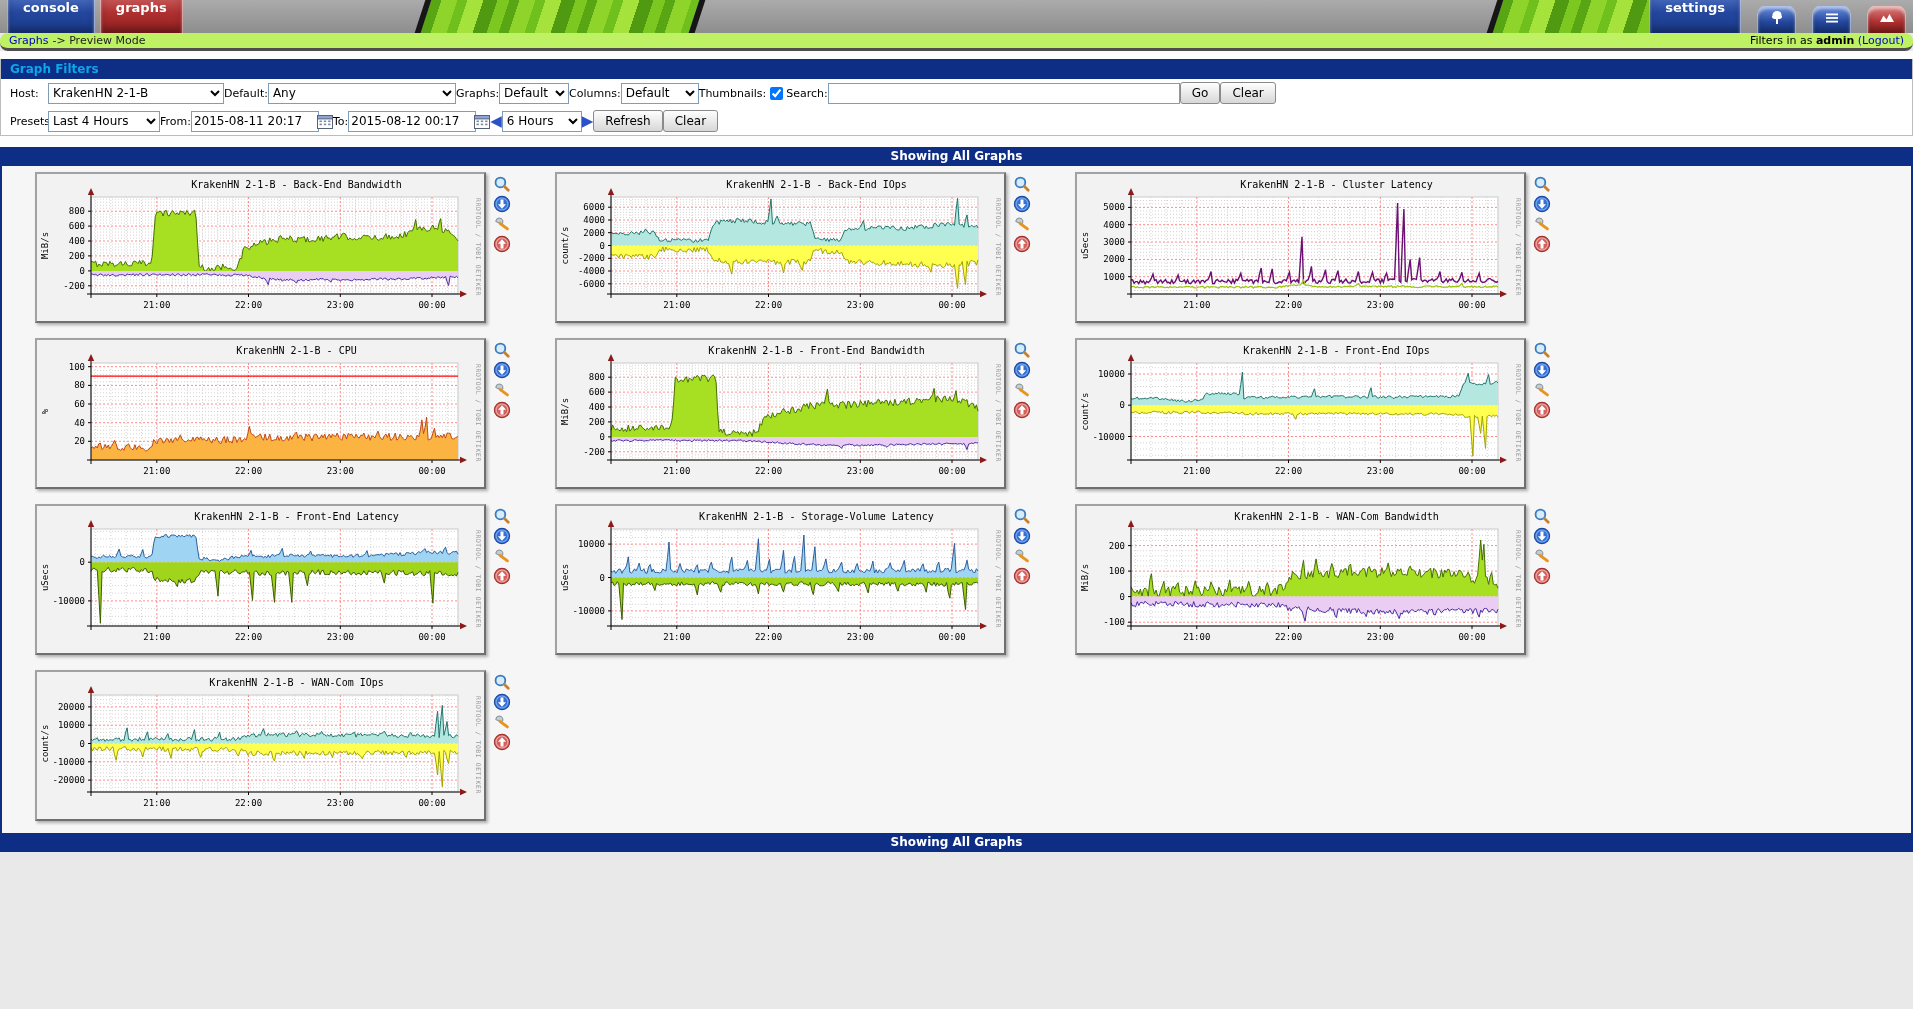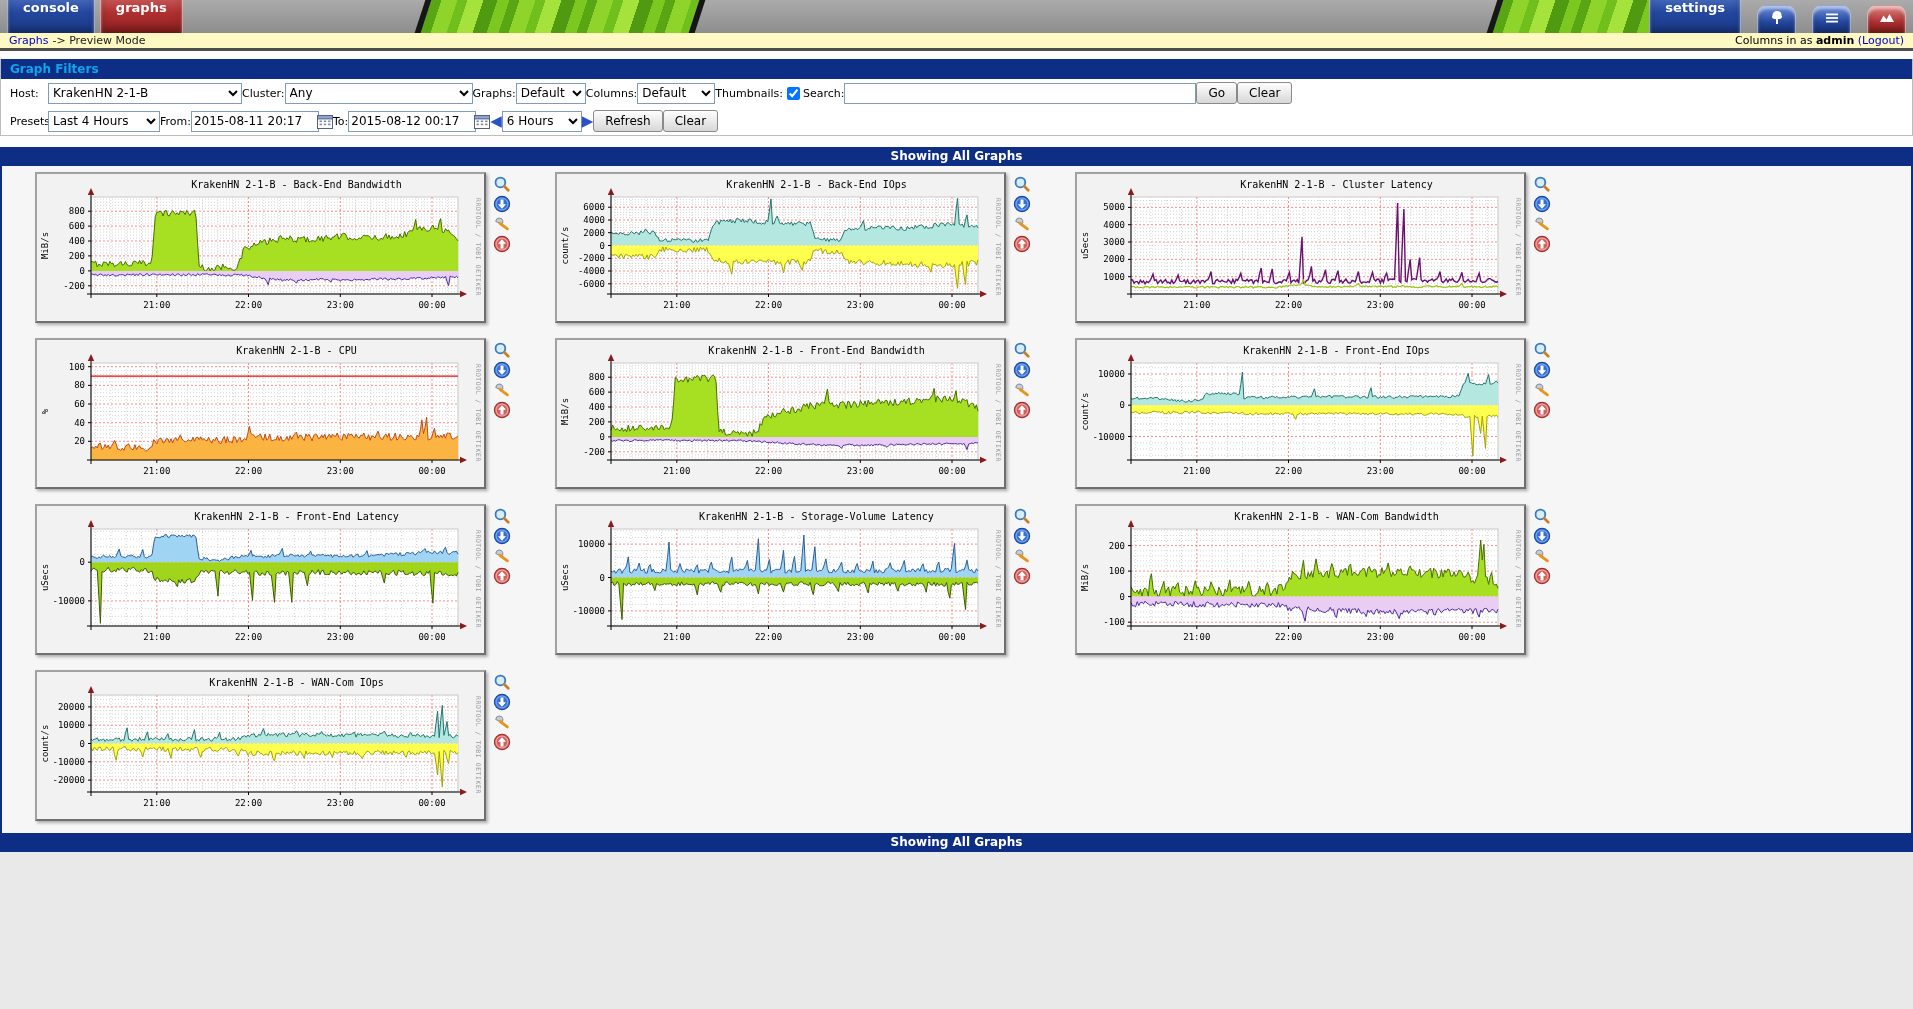--- a/index.html
+++ b/index.html
@@ -16,22 +16,22 @@
   .tabs-right{position:absolute;right:7px;bottom:0;display:flex;gap:16px;align-items:flex-end;}
   .tab{height:27px;padding:12px 15px;border-radius:10px 10px 0 0;color:#fff;font-weight:bold;font-size:13px;
     display:flex;align-items:center;justify-content:center;cursor:pointer;
     border:1px solid rgba(255,255,255,.55);border-bottom:none;
     box-shadow:inset 0 3px 3px rgba(255,255,255,.5),inset 0 -5px 7px rgba(0,0,0,.28);}
   .tab.blue{background:linear-gradient(#6c8fdc,#24479e 60%,#1a3a8a);}
   .tab.red{background:linear-gradient(#dc8383,#b03030 60%,#8f1f1f);}
   .icon-tab{width:37px;padding:0;}
 
   
-  .crumbbar{height:15px;background:#fef9c3;border-bottom:3px solid #4e4e4e;
-    display:flex;justify-content:space-between;align-items:center;padding:0 9px;font-size:11px;}
+  .crumbbar{height:15px;background:#bef264;border-bottom:3px solid #4e4e4e;
+    display:flex;justify-content:space-between;align-items:center;padding:0 9px;font-size:11px;border-radius:8px;}
   .link{color:#0000cc;cursor:pointer;text-decoration:none;}
   .crumb-rest{color:#222;margin-left:4px;}
   .login-area b{color:#000;}
 
   
   .content-top{background:#fdfdfd;padding:8px 0 11px 0;}
   .filter-box{border:1px solid #bcbcbc;border-top:none;}
   .filter-header{background:#0e2d85;color:#0ea5e9;font-weight:bold;font-size:12px;padding:3px 9px;}
   .filter-row{display:flex;align-items:center;padding:3px 9px;background:#fff;font-size:11px;}
   .filter-row label{white-space:nowrap;}
@@ -89,33 +89,33 @@
           </svg></span>
     </div>
   </div>
 </div>
 
 <div class="crumbbar">
   <div>
     <a class="link">Graphs</a><span class="crumb-rest">-&gt; Preview Mode</span>
   </div>
   <div class="login-area">
-    <span>Columns in as</span>
+    <span>Filters in as</span>
     <b>admin</b>
     <a class="link">(Logout)</a>
   </div>
 </div>
 
 <div class="content-top">
   <div class="filter-box">
     <div class="filter-header">Graph Filters</div>
     <div class="filter-row">
       <label style="width:38px;">Host:</label>
-      <select style="width:194px;"><option>KrakenHN 2-1-B</option></select>
-      <label>Cluster:</label>
+      <select style="width:176px;"><option>KrakenHN 2-1-B</option></select>
+      <label>Default:</label>
       <select style="width:188px;"><option>Any</option></select>
       <label>Graphs:</label>
       <select style="width:70px;"><option>Default</option></select>
       <label>Columns:</label>
       <select style="width:78px;"><option>Default</option></select>
       <label>Thumbnails:</label>
       <input type="checkbox" checked="" style="">
       <label>Search:</label>
       <input type="text" style="width: 352px;" value="">
       <button class="btn">Go</button>

